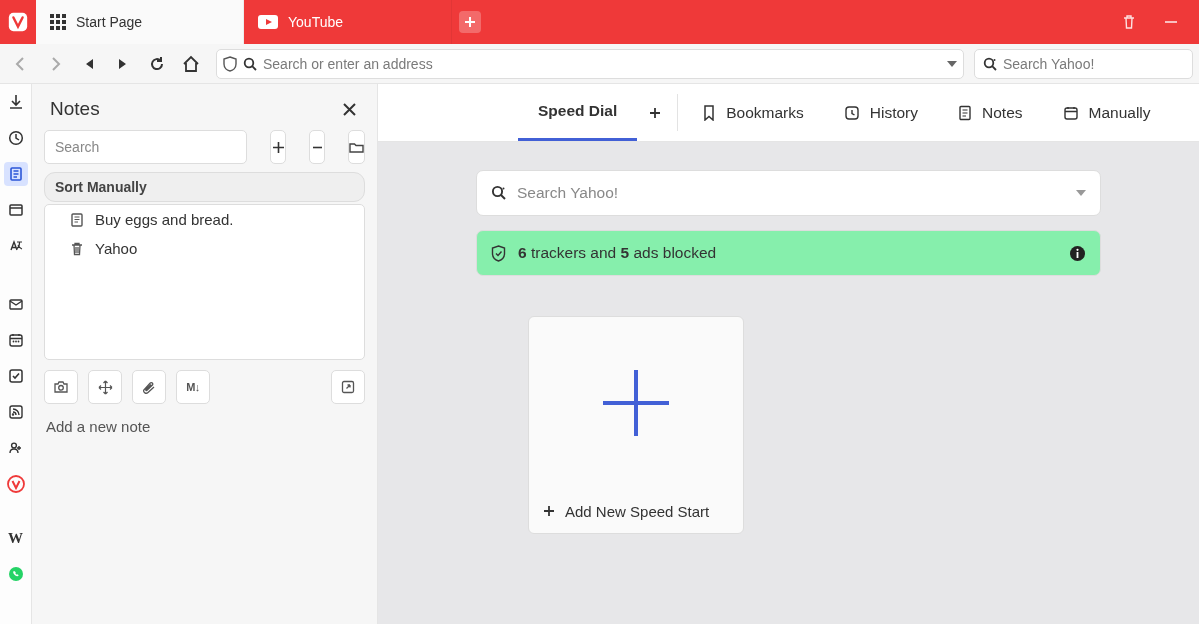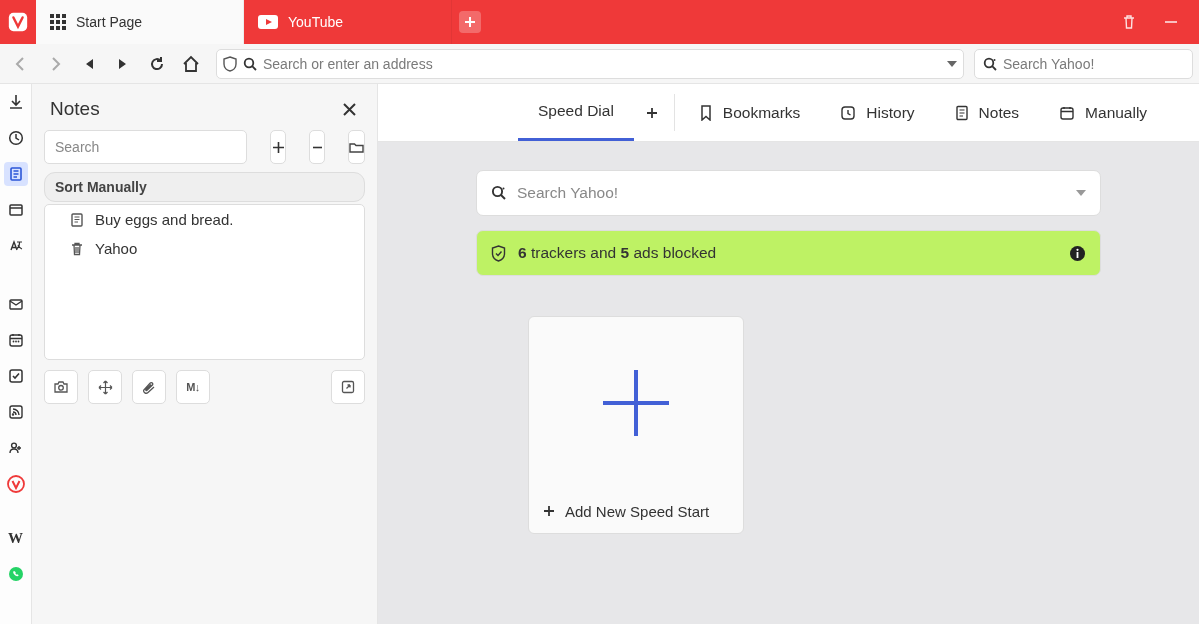--- a/index.html
+++ b/index.html
@@ -54,27 +54,27 @@
 .note-row svg { width: 16px; height: 16px; color: #555; flex-shrink: 0;}
 .panel-bottom { display: flex; align-items: center; gap: 10px; padding: 10px 12px; }
 .panel-bottom .sq-btn { border: 1px solid #ddd; }
 .panel-bottom-spacer { flex: 1; }
 .new-note { padding: 4px 14px 0; font-size: 15px; color: #555; }
 
 
 .content { flex: 1; background: #e7e7e9; display: flex; flex-direction: column; }
 .content-tabs { height: 58px; background: #fff; border-bottom: 1px solid #e5e5e5; display: flex; align-items: stretch; padding: 0 10px; }
 .ctab { display: flex; align-items: center; gap: 10px; padding: 0 20px; font-size: 15.5px; color: #333; cursor: pointer; }
-.ctab.active { border-bottom: 3px solid #4260d6; font-weight: 400; }
+.ctab.active { border-bottom: 3px solid #4260d6; font-weight: 700; }
 .ctab-sep { width: 1px; background: #e3e3e3; margin: 10px 4px; }
 .content-body { flex: 1; padding: 28px 40px; display: flex; flex-direction: column; align-items: center; }
 .big-search { width: 625px; height: 46px; background: #fff; border: 1px solid #ddd; border-radius: 7px; display: flex; align-items: center; padding: 0 14px; gap: 10px; }
 .big-search input { flex: 1; border: none; outline: none; font-size: 15.5px; background: transparent; }
 .big-search input::placeholder { color: #888; }
-.privacy-bar { width: 625px; height: 46px; background: #bef264; border: 1px solid #ddd; border-radius: 7px; margin-top: 14px; display: flex; align-items: center; padding: 0 14px; gap: 12px; font-size: 15.5px; color: #333; }
+.privacy-bar { width: 625px; height: 46px; background: #86efac; border: 1px solid #ddd; border-radius: 7px; margin-top: 14px; display: flex; align-items: center; padding: 0 14px; gap: 12px; font-size: 15.5px; color: #333; }
 .privacy-bar .spacer { flex: 1; }
 .dial-wrap { width: 625px; margin-top: 40px; align-self: flex-start; margin-left: 110px; }
 .dial { width: 216px; height: 218px; background: #fafafa; border: 1px solid #ddd; border-radius: 6px; display: flex; flex-direction: column; cursor: pointer; }
 .dial-plus { flex: 1; display: flex; align-items: center; justify-content: center; }
 .dial-label { height: 44px; display: flex; align-items: center; gap: 10px; padding: 0 14px; font-size: 15px; color: #333; }
 
 .chev-down { width: 0; height: 0; border-left: 5px solid transparent; border-right: 5px solid transparent; border-top: 6px solid #666; }
 
 svg { display: block; }
 </style>
@@ -333,20 +333,21 @@
           </div>
         <div class="sq-btn" style="font-size:11px;font-weight:600;color:#555;letter-spacing:-0.5px">M↓</div>
         <div class="panel-bottom-spacer"></div>
         <div class="sq-btn">
             <svg width="14" height="14" viewBox="0 0 14 14">
               <rect x="1.5" y="1.5" width="11" height="11" rx="1.5" fill="none" stroke="#555" stroke-width="1.3"></rect>
               <path d="M5.5 8.5 L9 5 M9 5 H6.5 M9 5 V7.5" fill="none" stroke="#555" stroke-width="1.3"></path>
             </svg>
           </div>
       </div>
+      <div class="new-note">Add a new note</div>
     </div>
 
     <div class="content">
       <div class="content-tabs">
         <div style="width:130px"></div>
         <div class="ctab active">
             <span>Speed Dial</span>
           </div>
         <div class="ctab" style="padding:0 12px">
             <svg width="12" height="12" viewBox="0 0 12 12">

